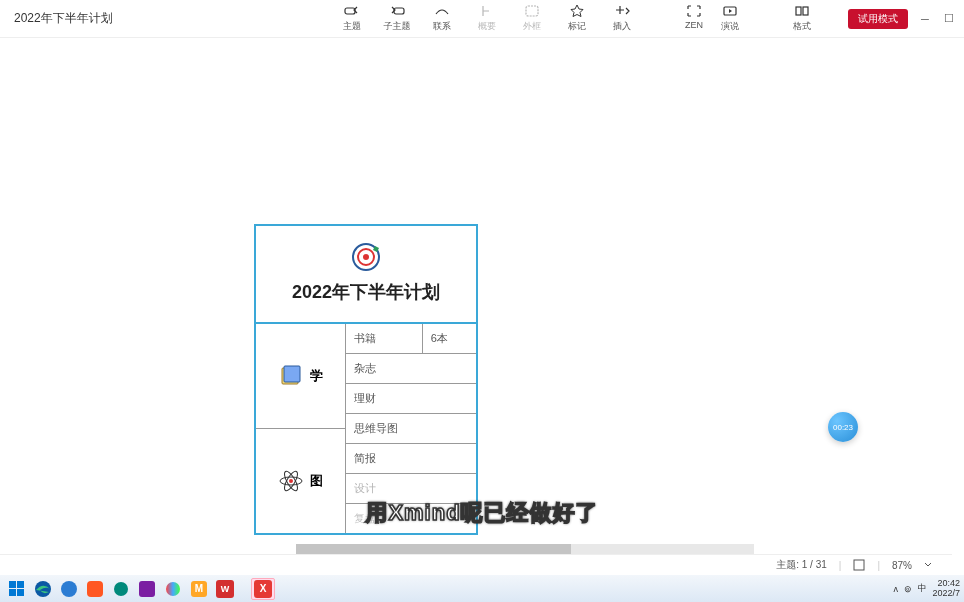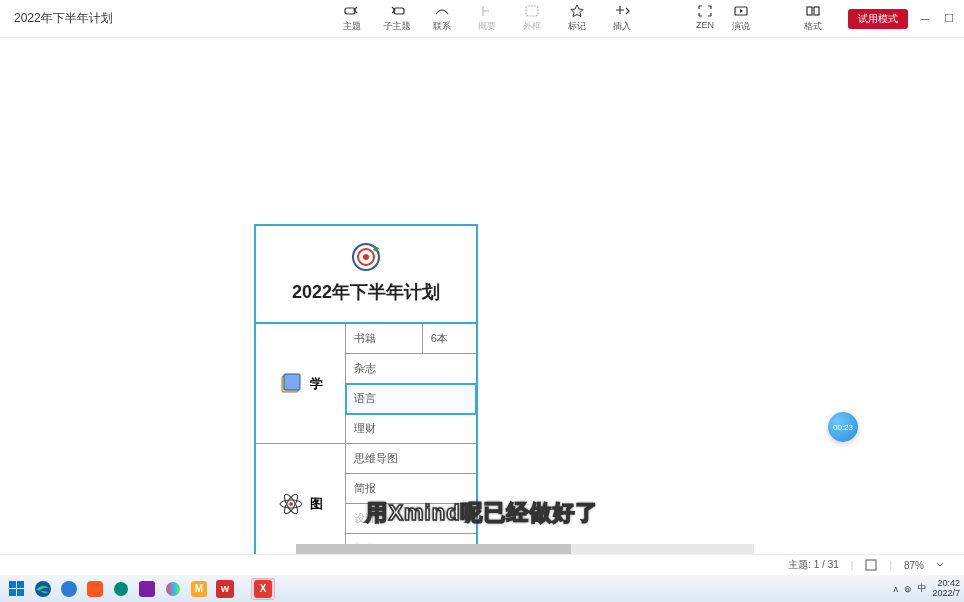--- a/index.html
+++ b/index.html
@@ -36,21 +36,21 @@
 .hscroll { position:absolute; bottom:0; left:296px; right:210px; height:10px; background:#e8e8e8; }
 .hscroll-thumb { position:absolute; left:0; width:60%; height:100%; background:#c4c4c4; }
 
 
 .caption { position:absolute; left:50%; transform:translateX(-50%); top:498px; font-size:22px; font-weight:bold; color:#fff; -webkit-text-stroke: 1.5px #333; text-shadow: 0 0 3px #000; letter-spacing:1px; }
 
 
 .timer-bubble { position:absolute; right:106px; top:412px; width:30px; height:30px; border-radius:50%; background: radial-gradient(circle at 30% 30%, #6bc5ff, #2a8fd8); color:#fff; font-size:8px; display:flex; align-items:center; justify-content:center; box-shadow:0 2px 6px rgba(0,0,0,0.2); }
 
 
-.statusbar { position:absolute; bottom: 27px; left:0; right:0; height:21px; display:flex; align-items:center; justify-content:flex-end; padding: 0 20px; font-size:10px; color:#555; gap:12px; border-top:1px solid #eee; background:#fff;}
+.statusbar { position:absolute; bottom: 27px; left:0; right:12px; height:21px; display:flex; align-items:center; justify-content:flex-end; padding: 0 20px; font-size:10px; color:#555; gap:12px; border-top:1px solid #eee; background:#fff;}
 .statusbar .divider { color:#ccc; }
 
 
 .taskbar { position:absolute; bottom:0; left:0; right:0; height:27px; background: linear-gradient(#f2f6fb,#dce8f5); display:flex; align-items:center; padding:0 4px; }
 .task-icon { width:24px; height:22px; margin:0 1px; display:flex; align-items:center; justify-content:center; border-radius:2px; }
 .systray { position:absolute; right:4px; bottom:0; height:27px; display:flex; align-items:center; gap:6px; font-size:9px; color:#333; }
 .systray .clock { text-align:right; line-height:1.1; }
 </style>
 </head>
 <body>
@@ -114,21 +114,21 @@
         <span class="tool-label">ZEN</span>
       </div>
       <div class="tool-btn">
         <svg viewBox="0 0 16 14">
             <rect x="2" y="3" width="12" height="8" rx="1" fill="none" stroke="#333" stroke-width="1.2"></rect>
             <path d="M7 5l3 2-3 2z" fill="#333"></path>
           </svg>
         <span class="tool-label">演说</span>
       </div>
     </div>
-    <div class="tool-btn" style="margin-right:8px;">
+    <div class="tool-btn" style="margin-right:19px;">
       <svg viewBox="0 0 16 14">
           <rect x="2" y="3" width="5" height="8" fill="none" stroke="#333" stroke-width="1.2"></rect>
           <rect x="9" y="3" width="5" height="8" fill="none" stroke="#333" stroke-width="1.2"></rect>
         </svg>
       <span class="tool-label">格式</span>
     </div>
     <div class="trial-btn">试用模式</div>
     <div class="win-btn">─</div>
     <div class="win-btn">☐</div>
   </div>
@@ -165,23 +165,20 @@
         </div>
       </div>
       <div class="mm-right">
         <div class="mm-row">
           <div class="mm-cell" style="flex:1.6">书籍</div>
           <div class="mm-cell">6本</div>
         </div>
         <div class="mm-row">
             <div class="mm-cell">杂志</div>
           </div>
-        <div class="mm-row selected">
-            <div class="mm-cell">语言</div>
-          </div>
         <div class="mm-row">
             <div class="mm-cell">理财</div>
           </div>
         <div class="mm-row">
             <div class="mm-cell">思维导图</div>
           </div>
         <div class="mm-row">
             <div class="mm-cell">简报</div>
           </div>
         <div class="mm-row">

